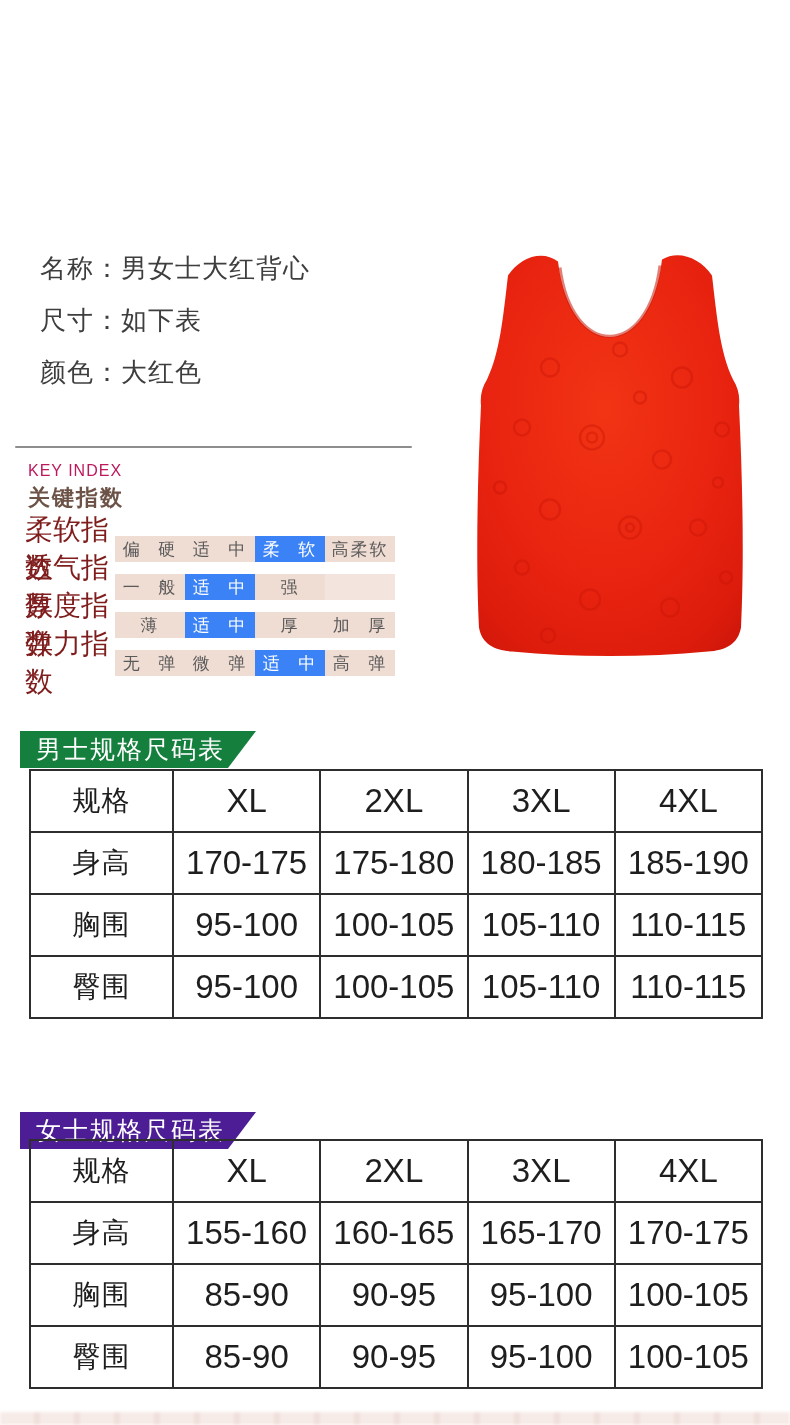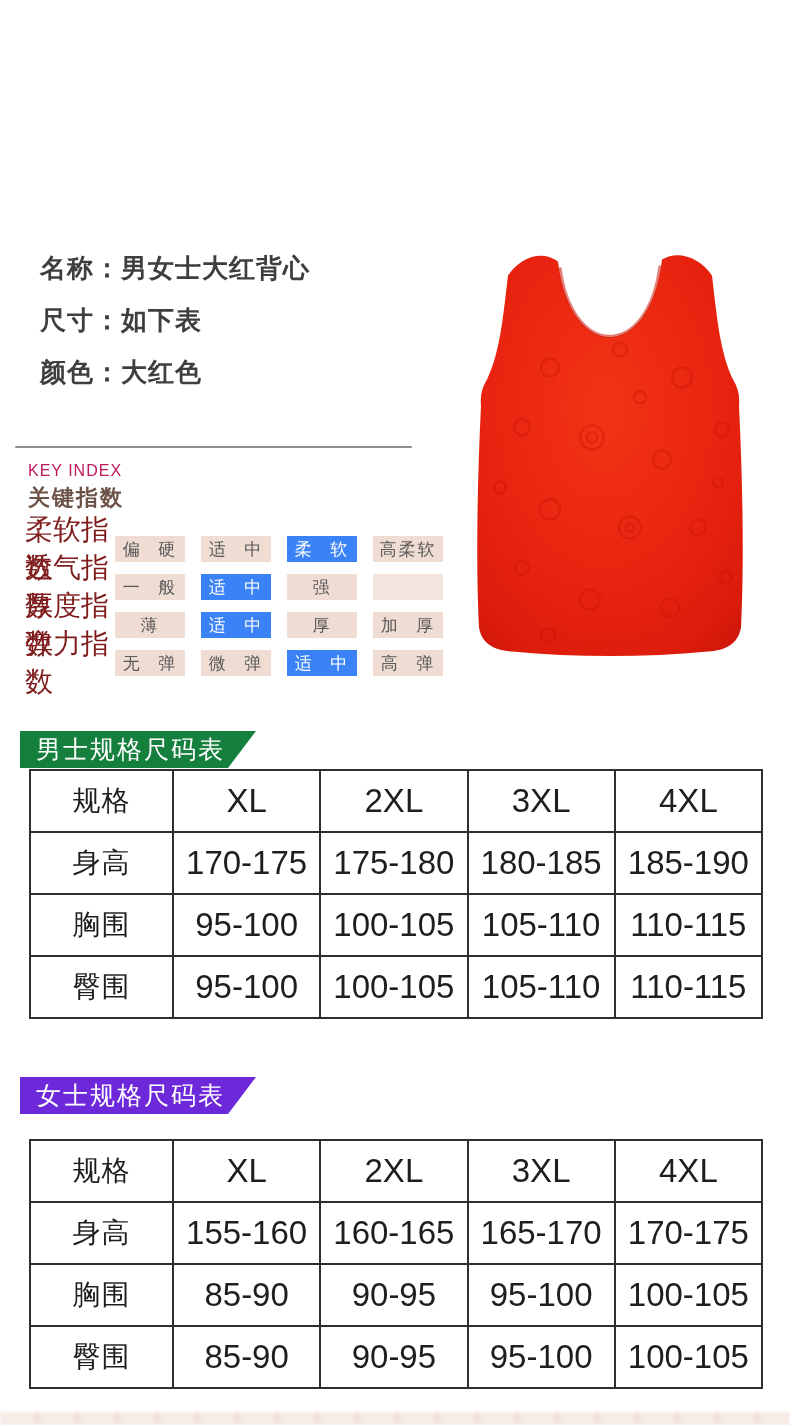--- a/index.html
+++ b/index.html
@@ -9,49 +9,49 @@
   }
   
   .header{position:absolute;top:54px;left:0;width:100%;text-align:center;}
   .header-row{display:flex;justify-content:center;align-items:center;gap:12px;}
   .menu-icon{display:inline-flex;flex-direction:column;gap:5px;}
   .menu-icon span{display:block;width:30px;height:6px;background:#55575b;}
   .title-cn{font-size:42px;font-weight:600;color:#505256;letter-spacing:3px;}
   .title-en{margin-top:8px;font-size:34px;font-weight:700;color:#595b5f;letter-spacing:4px;}
   
   .details{position:absolute;left:40px;top:248px;}
-  .detail-line{font-size:26px;color:#3e3e40;height:52px;line-height:40px;letter-spacing:1px;font-weight:bold;}
+  .detail-line{font-size:26px;color:#3e3e40;height:52px;line-height:40px;letter-spacing:1px;}
   
   .divider{position:absolute;left:15px;top:446px;width:397px;height:2px;background:#8d8d8d;border-radius:1px;}
   
   .kx-head{position:absolute;left:28px;top:462px;}
   .kx-head-en{font-size:16px;color:#be185d;letter-spacing:1px;}
   .kx-head-cn{font-size:22px;font-weight:700;color:#6d5347;letter-spacing:2px;margin-top:3px;}
   .kx-rows{position:absolute;left:25px;top:536px;}
   .kx-row{display:flex;align-items:center;height:26px;margin-bottom:12px;}
   .kx-label{width:90px;font-size:28px;color:#7f1d1d;letter-spacing:0px;}
   .kx-cells{display:flex;}
   .kx-cell{
-    width:70px;height:26px;margin-right:16px;background:#efdcd3;color:#5a5a5a;
+    width:70px;height:26px;margin-right:0;background:#efdcd3;color:#5a5a5a;
     font-size:17px;display:flex;align-items:center;justify-content:center;
     letter-spacing:2px;word-spacing:10px;white-space:pre;
   }
   .kx-cell.active{background:#3b82f6;color:#ffffff;}
   .kx-cell.empty{background:#f3e5de;}
   
   .vest{position:absolute;left:430px;top:226px;width:360px;height:468px;}
   
   .banner{
     position:absolute;left:20px;width:236px;height:37px;color:#fff;
     font-size:25px;line-height:37px;padding-left:16px;letter-spacing:2px;
     clip-path:polygon(0 0,100% 0,calc(100% - 28px) 100%,0 100%);
     box-sizing:border-box;
   }
   .banner-men{top:731px;background:#15803d;}
-  .banner-women{top:1077px;background:#6d28d9;}
+  .banner-women{top:1112px;background:#4c1d95;}
   .size-table{
     position:absolute;left:29px;width:734px;border-collapse:collapse;table-layout:fixed;
   }
   .size-table-men{top:769px;}
   .size-table-women{top:1139px;}
   .size-table td{
     border:2px solid #2e2e2e;height:60px;text-align:center;vertical-align:middle;
     font-size:33px;color:#1e1e1e;padding:0;
   }
   .size-table td.th-col{font-size:28px;letter-spacing:1px;}

